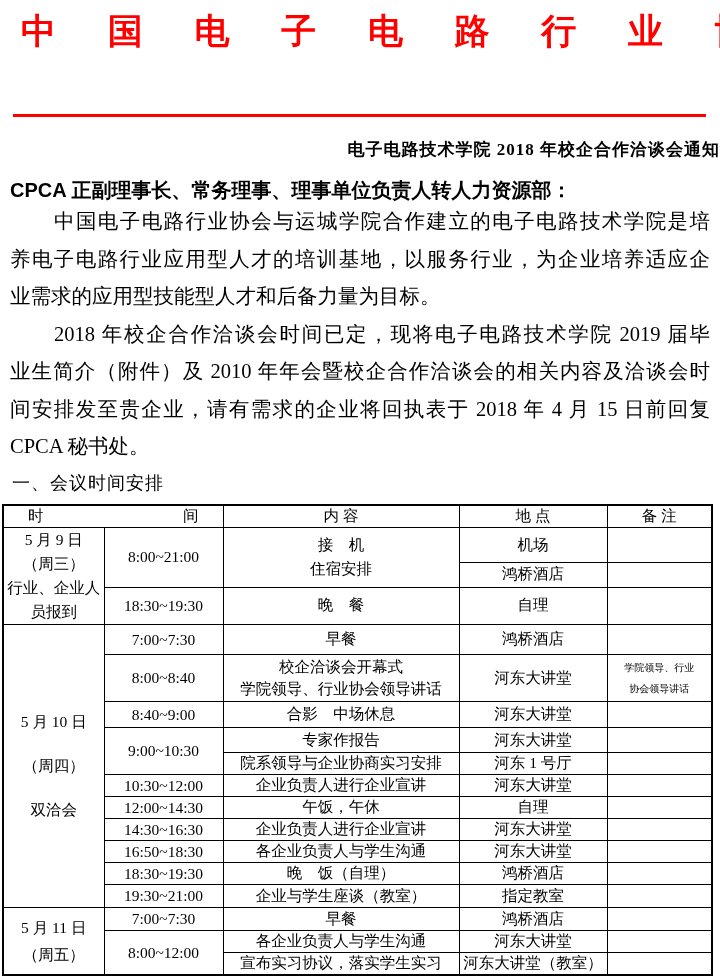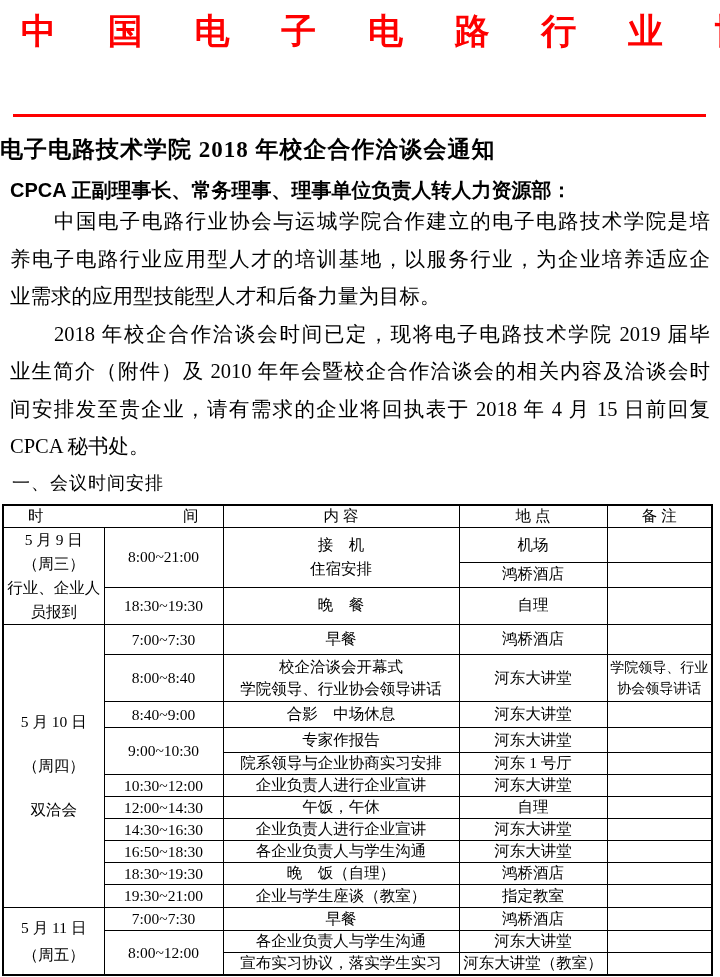--- a/index.html
+++ b/index.html
@@ -6,22 +6,22 @@
   html,body { background:#fff; }
   body { width:720px; height:977px; overflow:hidden; color:#000;
          font-family:"Liberation Serif","DejaVu Serif",serif; }
   .page { position:relative; width:720px; height:977px; background:#fff; }
 
   .org-title { padding-top:8px; text-align:center; color:var(--accent,#fe0000);
     font-family:"Liberation Sans","DejaVu Sans",sans-serif; font-weight:bold;
     font-size:35px; line-height:46px; letter-spacing:21px; padding-left:21px;
     white-space:nowrap; }
   .red-line { height:3px; background:var(--accent,#fe0000); margin:60px 14px 0 13px; }
-  .doc-title { margin-top:18px; text-align:left; font-weight:bold;
-    font-size:23px; line-height:30px; letter-spacing:1px; }
+  .doc-title { margin-top:18px; text-align:right; font-weight:bold;
+    font-size:17px; line-height:30px; letter-spacing:1px; }
   .salutation { margin:12px 10px 0 10px; font-weight:bold; font-size:20px; line-height:26px;
     font-family:"Liberation Sans","DejaVu Sans",sans-serif; }
   .para { margin:0 10px; font-size:20.5px; line-height:37.5px; }
   .para .ln { text-align:justify; text-align-last:justify; }
   .para .ln.first { padding-left:44px; }
   .para .ln.last { text-align-last:left; }
   .section-title { margin:6px 0 0 12px; font-weight:normal; font-size:18px;
     line-height:22px; letter-spacing:1px;
     font-family:"Liberation Sans","DejaVu Sans",sans-serif; }
 
@@ -29,21 +29,21 @@
     table-layout:fixed; border:2px solid #000; font-size:15.5px; }
   .schedule th, .schedule td { border:1px solid #000; text-align:center;
     vertical-align:middle; padding:0; font-weight:normal; overflow:hidden; }
   .schedule .ln { white-space:nowrap; }
   .th-split { display:flex; justify-content:space-between; padding:0 24px; }
   .date-cell-g1 .ln { line-height:24px; }
   .date-cell-g2 .ln { line-height:44px; }
   .date-cell-g3 .ln { line-height:27px; }
   .content-2l .ln { line-height:24px; }
   .content-2l-b2 .ln { line-height:22px; }
-  .notes-2l { font-size:14px;font-family:Liberation Serif, serif; }
+  .notes-2l { font-size:10px;font-family:Liberation Serif, serif; }
   .notes-2l .ln { line-height:21px; }
 </style>
 </head>
 <body>
 
 <div class="page">
 
   <h1 class="org-title">中 国 电 子 电 路 行 业 协 会</h1>
 
   <div class="red-line"></div>

